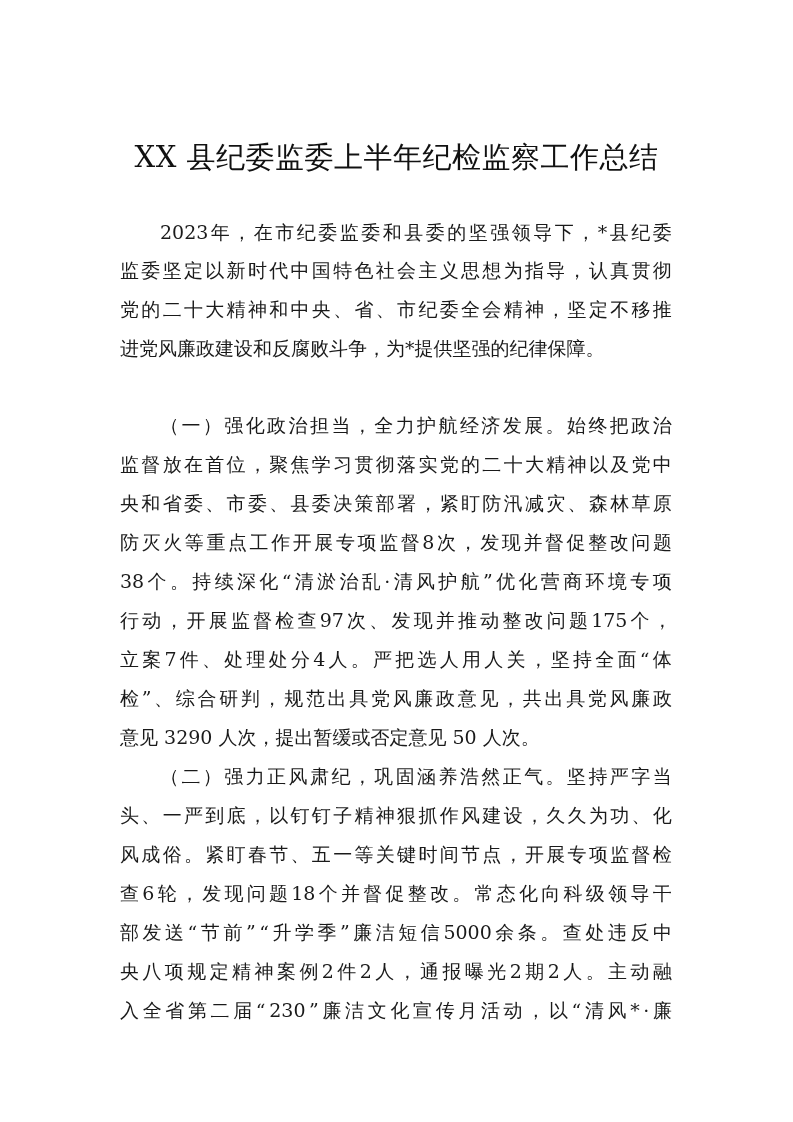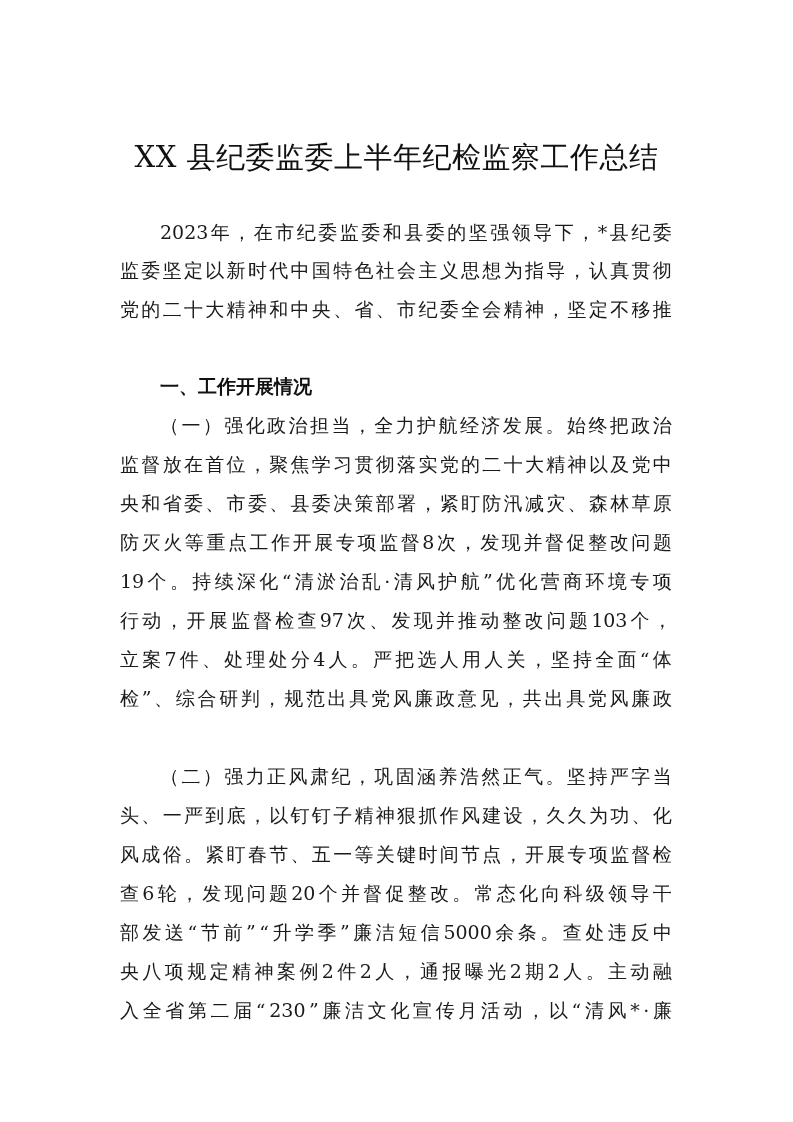--- a/index.html
+++ b/index.html
@@ -110,22 +110,22 @@
         <span>精</span>
         <span>神</span>
         <span>，</span>
         <span>坚</span>
         <span>定</span>
         <span>不</span>
         <span>移</span>
         <span>推</span>
       </div>
     </div>
+  <div class="line last" style="top:334px">进党风廉政建设和反腐败斗争，为*提供坚强的纪律保障。</div>
 
-  <div class="heading" style="top:372px">一、工作开展情况</div>
 
   <div class="line indent" style="top:411px">
       <div class="just">
         <span>（</span>
         <span>一</span>
         <span>）</span>
         <span>强</span>
         <span>化</span>
         <span>政</span>
         <span>治</span>
@@ -233,21 +233,21 @@
         <span>督</span>
         <span>促</span>
         <span>整</span>
         <span>改</span>
         <span>问</span>
         <span>题</span>
       </div>
     </div>
   <div class="line" style="top:567px">
       <div class="just">
-        <span>19</span>
+        <span>38</span>
         <span>个</span>
         <span>。</span>
         <span>持</span>
         <span>续</span>
         <span>深</span>
         <span>化</span>
         <span>“</span>
         <span>清</span>
         <span>淤</span>
         <span>治</span>
@@ -284,21 +284,21 @@
         <span>、</span>
         <span>发</span>
         <span>现</span>
         <span>并</span>
         <span>推</span>
         <span>动</span>
         <span>整</span>
         <span>改</span>
         <span>问</span>
         <span>题</span>
-        <span>103</span>
+        <span>175</span>
         <span>个</span>
         <span>，</span>
       </div>
     </div>
   <div class="line" style="top:645px">
       <div class="just">
         <span>立</span>
         <span>案</span>
         <span>7</span>
         <span>件</span>
@@ -349,20 +349,21 @@
         <span>，</span>
         <span>共</span>
         <span>出</span>
         <span>具</span>
         <span>党</span>
         <span>风</span>
         <span>廉</span>
         <span>政</span>
       </div>
     </div>
+  <div class="line last" style="top:723px">意见 3290 人次，提出暂缓或否定意见 50 人次。</div>
 
   <div class="line indent" style="top:762px">
       <div class="just">
         <span>（</span>
         <span>二</span>
         <span>）</span>
         <span>强</span>
         <span>力</span>
         <span>正</span>
         <span>风</span>
@@ -448,21 +449,21 @@
   <div class="line" style="top:879px">
       <div class="just">
         <span>查</span>
         <span>6</span>
         <span>轮</span>
         <span>，</span>
         <span>发</span>
         <span>现</span>
         <span>问</span>
         <span>题</span>
-        <span>20</span>
+        <span>18</span>
         <span>个</span>
         <span>并</span>
         <span>督</span>
         <span>促</span>
         <span>整</span>
         <span>改</span>
         <span>。</span>
         <span>常</span>
         <span>态</span>
         <span>化</span>

